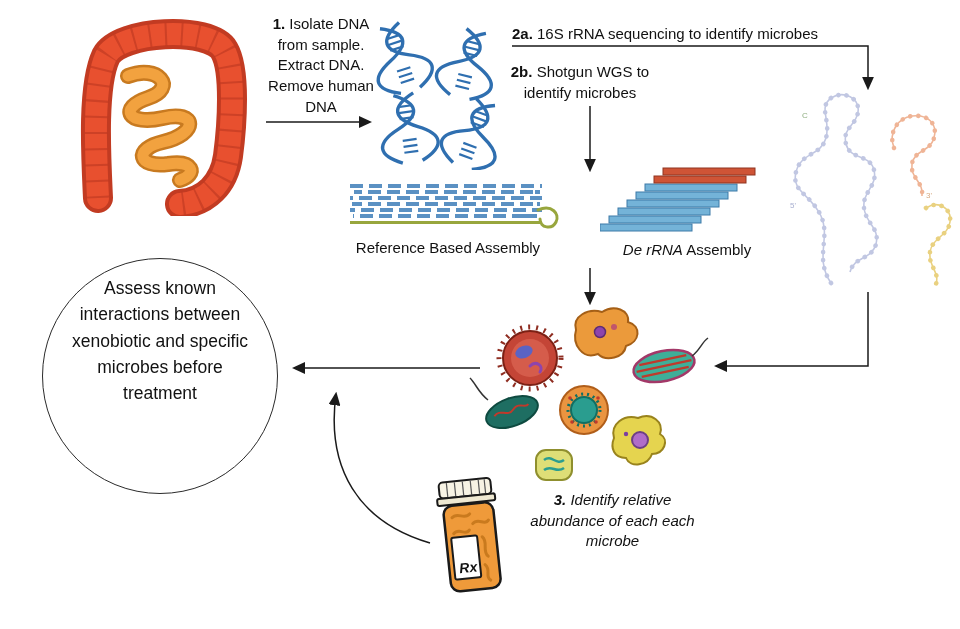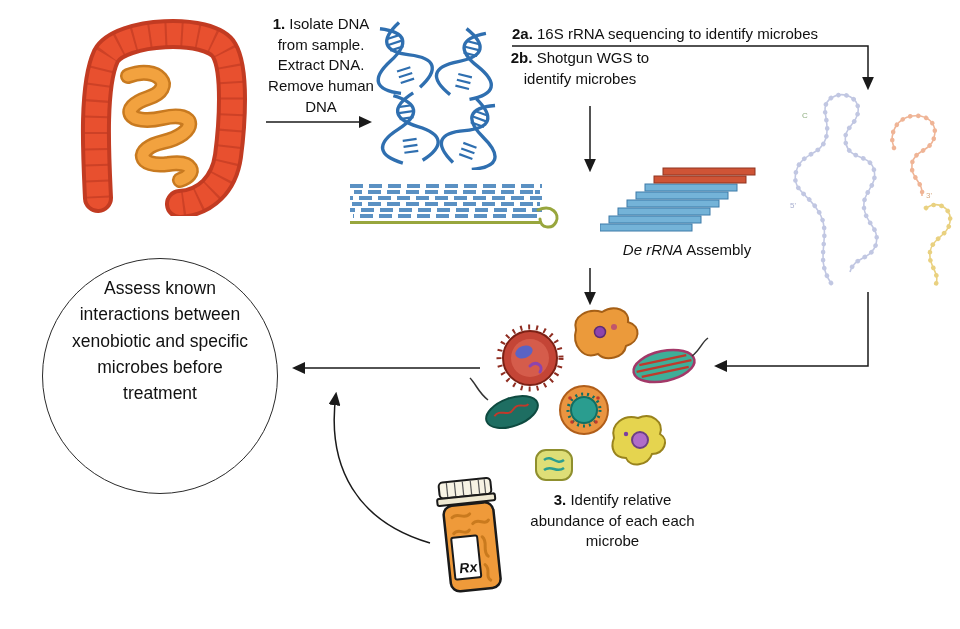--- a/index.html
+++ b/index.html
@@ -7,22 +7,22 @@
   body { font-family:"Liberation Sans", sans-serif; color:#111; }
   .canvas { position:relative; width:960px; height:629px; background:#fff; overflow:hidden;padding-left:36px; }
   .abs { position:absolute; }
   .txt { position:absolute; font-size:15px; line-height:1.38; text-align:center; }
   .b { font-weight:bold; }
   .nowrap { white-space:nowrap; text-align:center; }
 
   
   .step1 { left:258px; top:14px; width:126px; }
   .step2a { left:512px; top:24px; }
-  .step2b { left:505px; top:48px; width:150px; }
-  .step3  { left:520px; top:490px; width:185px; }
+  .step2b { left:505px; top:62px; width:150px; }
+  .step3  { left:520px; top:490px; width:185px;font-style:italic; }
 
   
   .ref-label { left:352px; top:238px; width:192px; }
   .denovo-label { left:608px; top:240px; width:158px; }
 
   
   .ref-asm { position:absolute; left:350px; top:184px; width:200px; height:56px; }
   .dash-row { height:3.5px; width:192px; margin-bottom:2.6px;
     background-image:repeating-linear-gradient(90deg,#5b91c3 0 13px, transparent 13px 19px); }
   .r2 { background-position:-5px 0; width:186px; margin-left:4px; }
@@ -85,20 +85,21 @@
     <div class="dash-row r2"></div>
     <div class="dash-row r3"></div>
     <div class="dash-row r4"></div>
     <div class="dash-row r5"></div>
     <div class="dash-row r6"></div>
     <div class="green-line"></div>
     <svg class="hook" width="26" height="30" viewBox="0 0 26 30">
       <path d="M2,6 C16,0 24,10 20,18 C16,26 4,24 4,15" fill="none" stroke="#98a63d" stroke-width="3" stroke-linecap="round"></path>
     </svg>
   </div>
+  <div class="txt ref-label">Reference Based Assembly</div>
 
   <svg class="abs" style="left:600px; top:166px;" width="170" height="68" viewBox="0 0 170 68">
     <g stroke-width="1">
       <rect x="0" y="58" width="92" height="7" fill="#74b3d8" stroke="#3c7aa8"></rect>
       <rect x="9" y="50" width="92" height="7" fill="#74b3d8" stroke="#3c7aa8"></rect>
       <rect x="18" y="42" width="92" height="7" fill="#74b3d8" stroke="#3c7aa8"></rect>
       <rect x="27" y="34" width="92" height="7" fill="#74b3d8" stroke="#3c7aa8"></rect>
       <rect x="36" y="26" width="92" height="7" fill="#74b3d8" stroke="#3c7aa8"></rect>
       <rect x="45" y="18" width="92" height="7" fill="#74b3d8" stroke="#3c7aa8"></rect>
       <rect x="54" y="10" width="92" height="7" fill="#cf5436" stroke="#8f3520"></rect>

